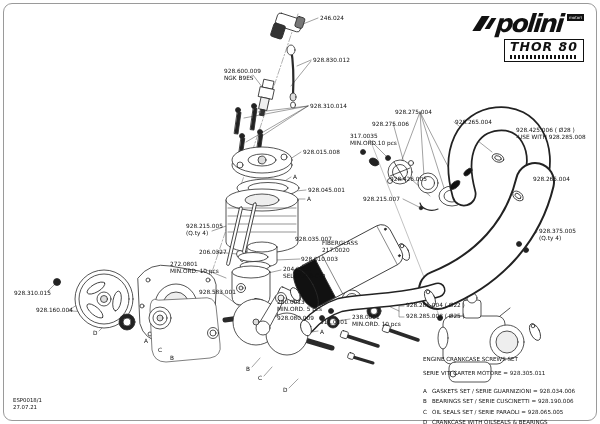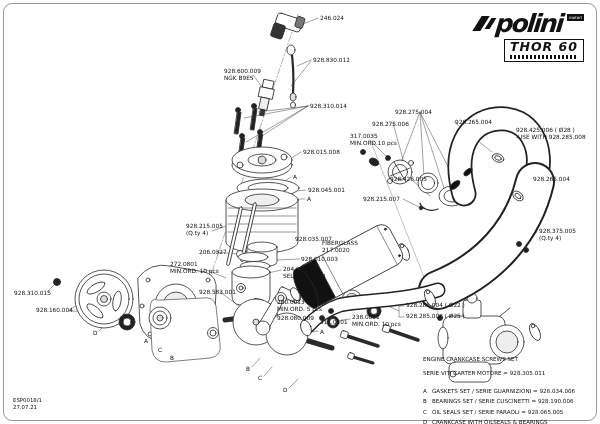--- a/index.html
+++ b/index.html
@@ -356,21 +356,21 @@
     </div>
 
   <div class="logo">
     <div class="brandrow">
       <span class="hatch"></span>
       <span class="hatch small"></span>
       <span class="brand">polini</span>
       <span class="sub">motori</span>
     </div>
     <div class="thorbox">
-      <div class="thor">THOR 60</div>
+      <div class="thor">THOR 80</div>
       <div class="stripes"></div>
     </div>
   </div>
 
   <div class="legend">
     <div class="title">
       <div>ENGINE CRANKCASE SCREWS SET</div>
       <div>SERIE VITI CARTER MOTORE = 928.305.011</div>
     </div>
     <div class="row">

